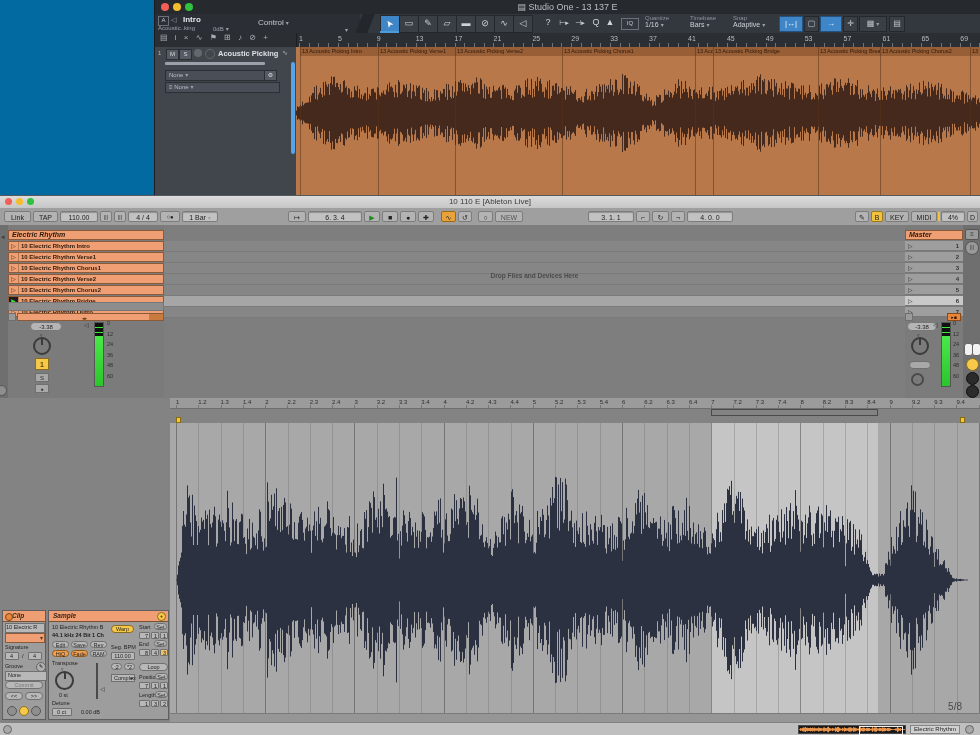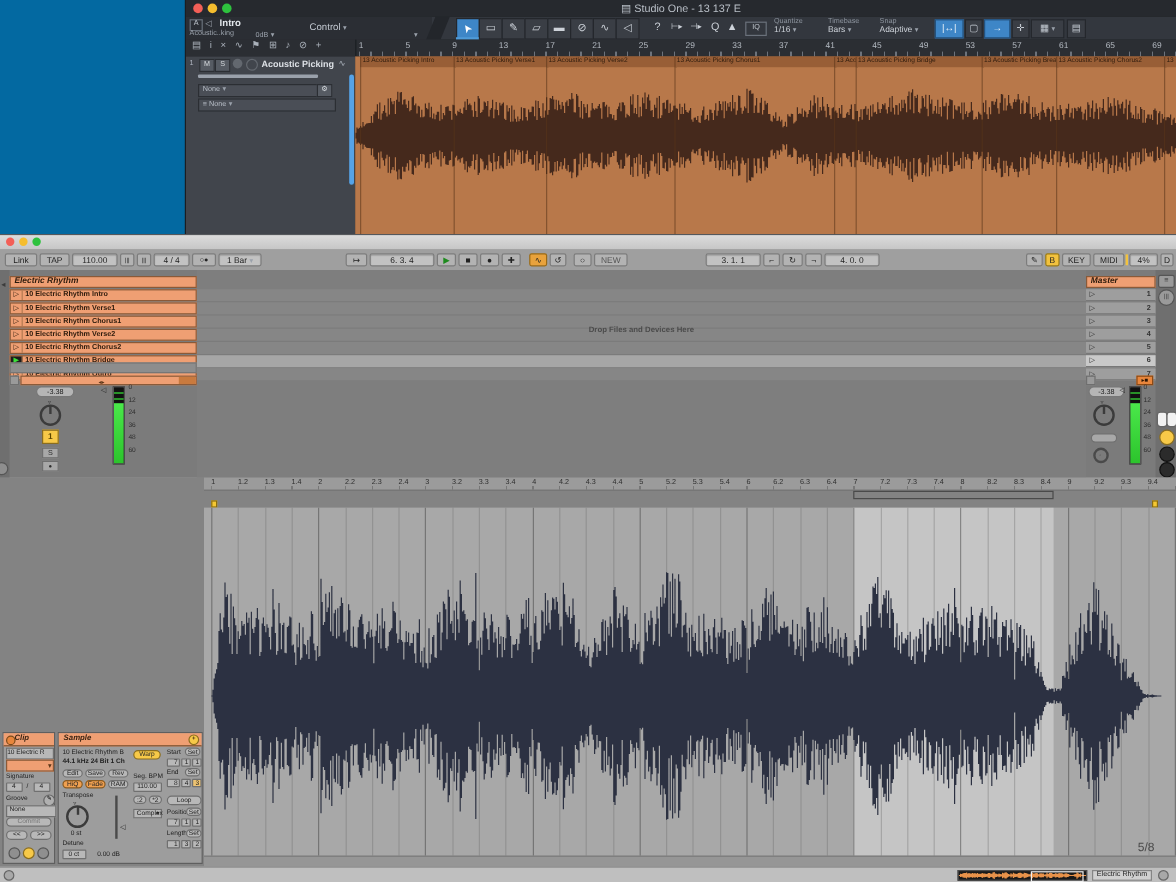--- a/index.html
+++ b/index.html
@@ -233,20 +233,21 @@
         </div>
       <div id="s1-vscroll"></div>
     </div>
   </div>
 
   <div id="live">
     <div id="live-title">
       <span class="tl" style="left:5px;top:2px;width:7px;height:7px;background:#f35f57"></span>
       <span class="tl" style="left:16px;top:2px;width:7px;height:7px;background:#f5bd2e"></span>
       <span class="tl" style="left:27px;top:2px;width:7px;height:7px;background:#2ec23e"></span>
+      <span id="live-title-text">10 110 E  [Ableton Live]</span>
     </div>
 
     <div id="live-transport">
       <div class="tbtn" style="left:4px;width:27px">Link</div>
       <div class="tbtn" style="left:33px;width:25px">TAP</div>
       <div class="tbtn tdisp" style="left:60px;width:38px">110.00</div>
       <div class="tbtn" style="left:100px;width:12px;font-size:5px">|||</div>
       <div class="tbtn" style="left:114px;width:12px;font-size:5px">|||</div>
       <div class="tbtn tdisp" style="left:128px;width:30px">4 / 4</div>
       <div class="tbtn" style="left:160px;width:20px;font-size:6px">○●</div>

